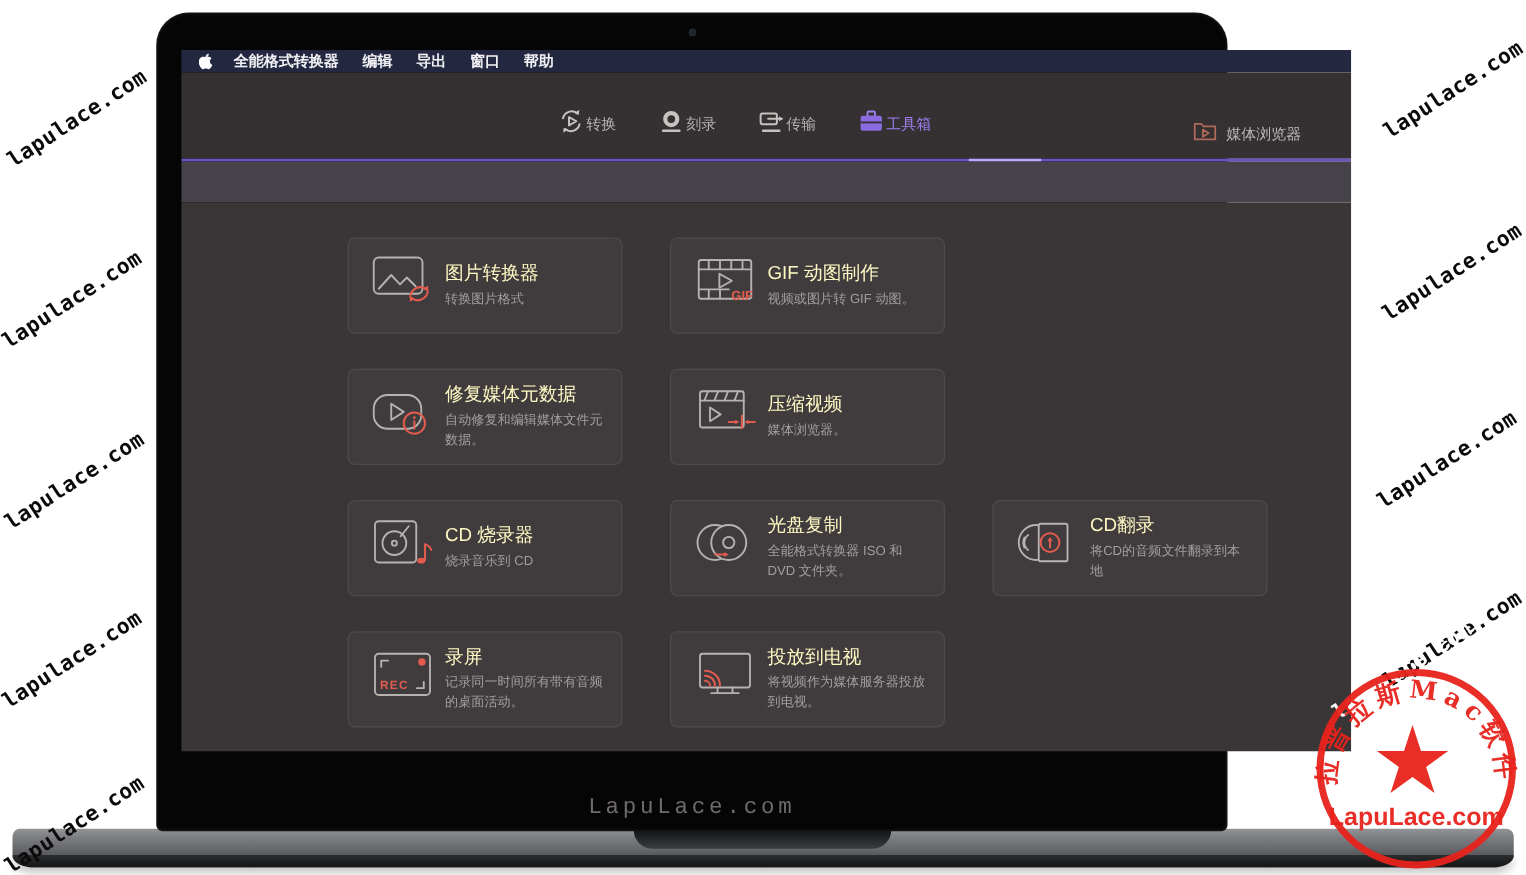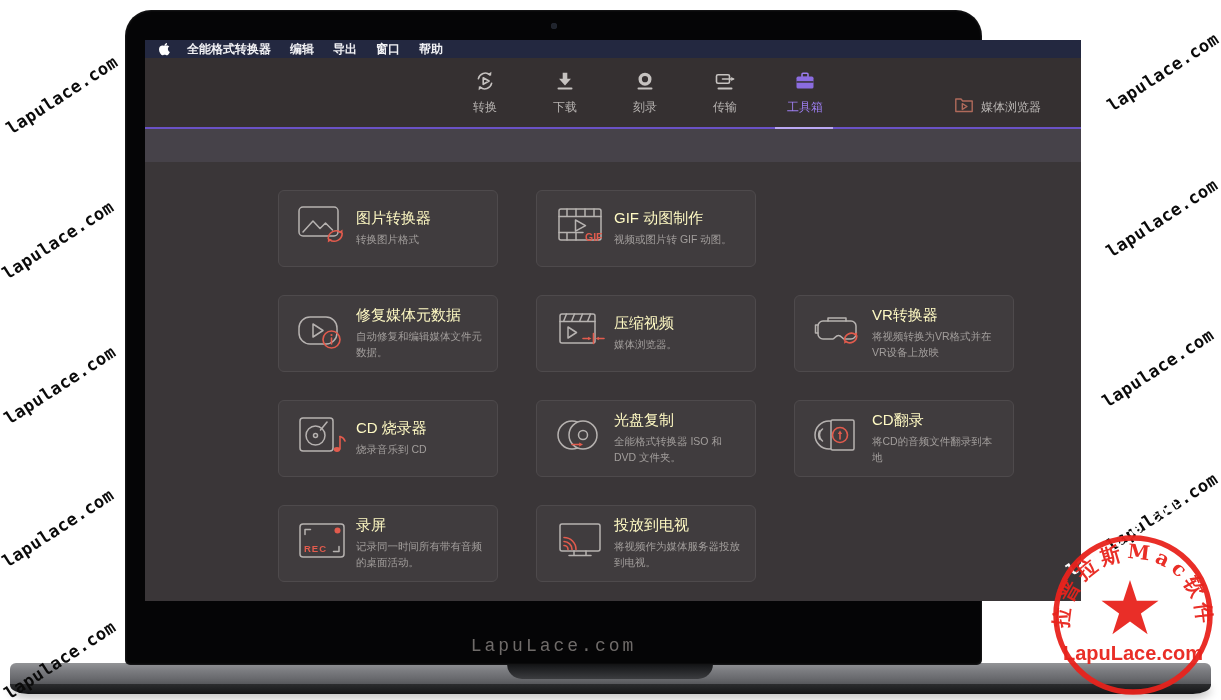--- a/index.html
+++ b/index.html
@@ -42,21 +42,21 @@
   .titlebar{height:27px;background:#353031;position:relative;display:flex;align-items:center;}
   .dots{display:flex;gap:8px;padding-left:7px;z-index:1;}
   .dot{width:12px;height:12px;border-radius:50%;}
   .dot.red{background:#f4534c;}
   .dot.yellow{background:#f0b32c;}
   .win-title{position:absolute;left:0;right:0;text-align:center;font-size:12px;color:#cac6c4;}
   .tb-icons{position:absolute;right:5px;top:0;height:27px;display:flex;gap:9px;align-items:center;}
 
   .toolbar{height:69px;background:#353031;position:relative;}
   .tabs{position:absolute;left:300px;top:0;display:flex;}
-  .tab{width:80px;height:69px;display:flex;flex-direction:column;align-items:center;
+  .tab{width:80px;height:69px;display:flex;align-items:center;
        padding-top:9px;box-sizing:border-box;font-size:12px;color:#b7b3b1;cursor:default;}
   .tab .ticon{height:28px;display:flex;align-items:center;justify-content:center;}
   .tab .tlabel{margin-top:4px;}
   .tab.active{color:#9d7ef0;}
   .media-browser{position:absolute;right:40px;top:38px;display:flex;align-items:flex-end;gap:7px;
                  font-size:12px;color:#bbb7b5;}
 
   .sep{height:2px;background:#6a52c6;position:relative;}
   .sep-active{position:absolute;left:630px;top:0;width:58px;height:2px;background:#bba8f4;}
 
@@ -127,29 +127,20 @@
             <span class="ticon">
               <svg width="24" height="24" viewBox="0 0 24 24">
                   <path class="tl" d="M5.4 9.6A7 7 0 0 1 16.8 5.8"></path>
                   <path class="tl" d="M18.6 14.4A7 7 0 0 1 7.2 18.2"></path>
                   <path class="tlf" d="M18.4 2.8l-.3 3.9-3.6-1.3z"></path>
                   <path class="tlf" d="M5.6 21.2l.3-3.9 3.6 1.3z"></path>
                   <path class="tl" d="M10.2 8.7l5.9 3.3-5.9 3.3z"></path>
                 </svg>
             </span>
             <span class="tlabel">转换</span>
-          </div>
-          <div class="tab">
-            <span class="ticon">
-              <svg width="24" height="24" viewBox="0 0 24 24">
-                  <path class="tlf" d="M9.7 3.8h4.6v6h3.7L12 16.4 6 9.8h3.7z"></path>
-                  <path class="tl" style="stroke-width:2" d="M5.5 19.6h13"></path>
-                </svg>
-            </span>
-            <span class="tlabel">下载</span>
           </div>
           <div class="tab">
             <span class="ticon">
               <svg width="24" height="24" viewBox="0 0 24 24">
                   <circle class="tl" style="stroke-width:3.4" cx="12" cy="10.2" r="4.8"></circle>
                   <path class="tl" style="stroke-width:2" d="M5.5 19.6h13"></path>
                 </svg>
             </span>
             <span class="tlabel">刻录</span>
           </div>
@@ -256,36 +247,20 @@
                   <path class="rdf" d="M39.5 30.5l-3.4-1.8v3.6z"></path>
                   <path class="rdf" d="M43.5 30.5l3.4-1.8v3.6z"></path>
                 </svg>
             </span>
             <span class="card-text">
                 <div class="t">压缩视频</div>
                 <div class="d">媒体浏览器。</div>
               </span>
           </div>
 
-          <div class="card" style="grid-area:2/3">
-            <span class="card-icon">
-              <svg width="56" height="48" viewBox="0 0 56 48">
-                  <path class="ln" d="M13 13h28a5 5 0 0 1 5 5v8a5 5 0 0 1-5 5h-7c-1.6 0-2.6-3.6-5.5-3.6s-3.9 3.6-5.5 3.6h-10a5 5 0 0 1-5-5v-8a5 5 0 0 1 5-5z"></path>
-                  <path class="ln" d="M8 17H5.5v8H8M18 13v-3h18v3"></path>
-                  <path class="rd" d="M34.5 32.2a7 7 0 0 1 11.2-5.6"></path>
-                  <path class="rd" d="M46.8 27.8a7 7 0 0 1-11.2 5.6"></path>
-                  <path class="rdf" d="M47.2 24.2l-.3 3.9-3.5-1.3z"></path>
-                  <path class="rdf" d="M34.1 35.8l.3-3.9 3.5 1.3z"></path>
-                </svg>
-            </span>
-            <span class="card-text">
-                <div class="t">VR转换器</div>
-                <div class="d">将视频转换为VR格式并在VR设备上放映</div>
-              </span>
-          </div>
 
           <div class="card" style="grid-area:3/1">
             <span class="card-icon">
               <svg width="56" height="48" viewBox="0 0 56 48">
                   <rect class="ln" x="6" y="5" width="33" height="33" rx="3"></rect>
                   <circle class="ln" cx="21.5" cy="22.5" r="9.5"></circle>
                   <circle class="ln" cx="21.5" cy="22.5" r="2"></circle>
                   <path class="ln" d="M33 9l-6.5 8"></path>
                   <path class="rd" d="M46 23.5v12.5"></path>
                   <ellipse class="rdf" cx="43" cy="36.5" rx="3.2" ry="2.4"></ellipse>

